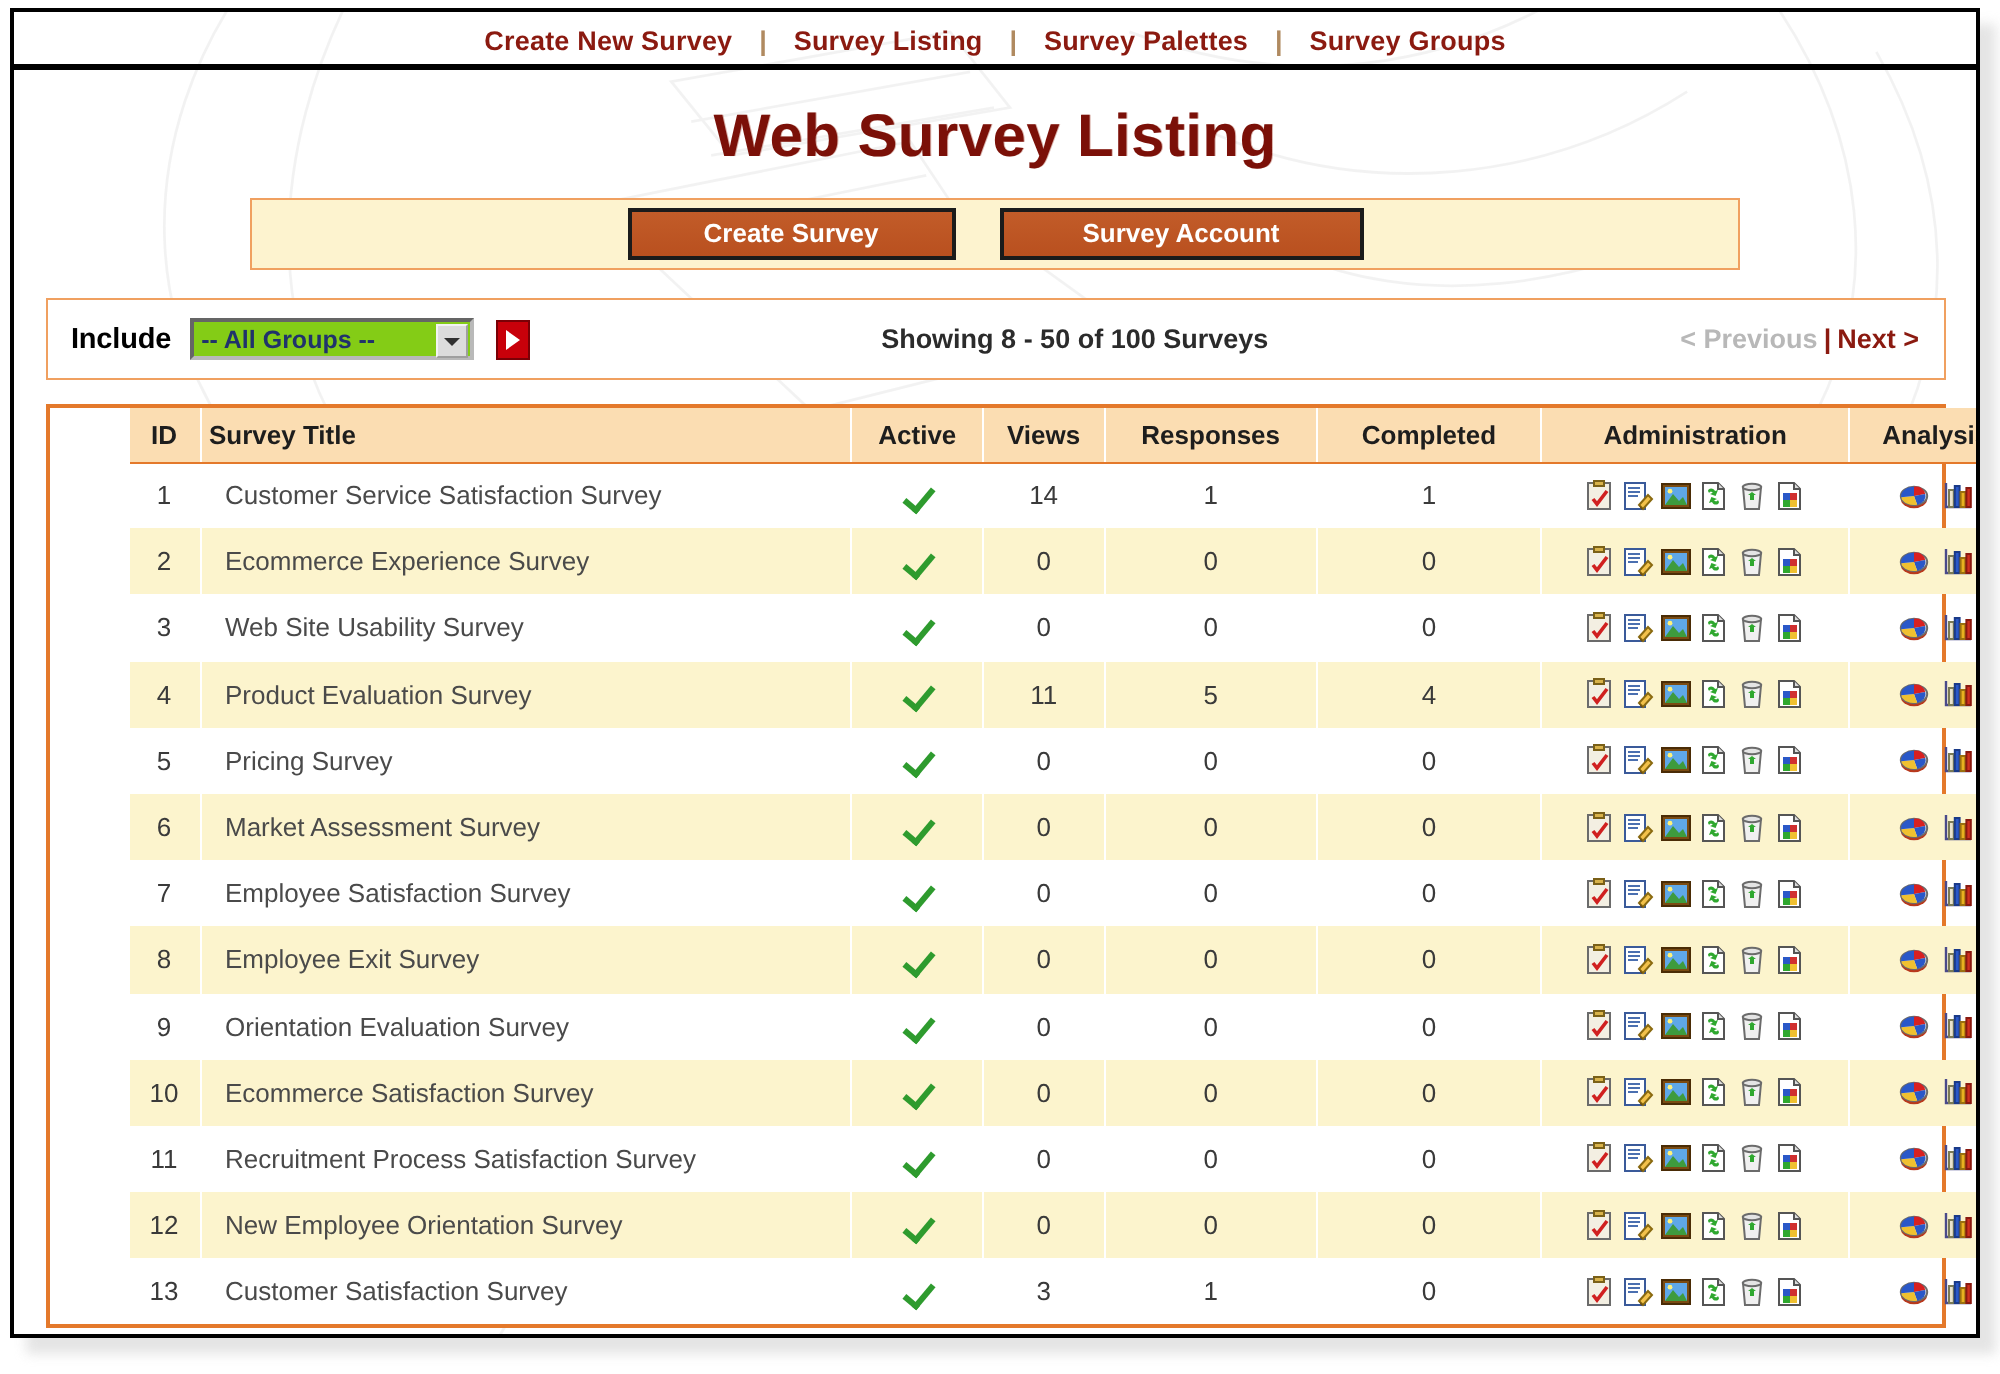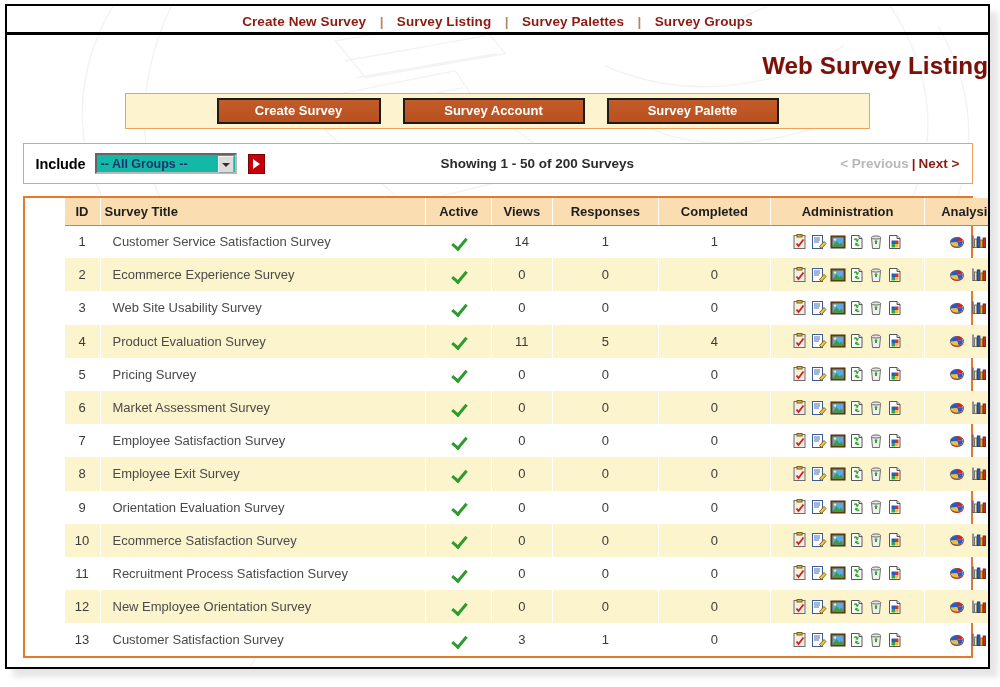--- a/index.html
+++ b/index.html
@@ -58,23 +58,23 @@
   }
   #topnav .navsep {
     color: #b08a60;
     font-weight: bold;
     font-size: 13.5px;
     padding: 0 9px;
   }
 
   
   #page-title {
-    text-align: right;
+    text-align: center;
     color: #7B1008;
-    font-size: 24px;
+    font-size: 30px;
     font-weight: bold;
     margin: 17px 0 0 0;
     letter-spacing: .2px;
     text-shadow: 0.5px 0 0 rgba(150,40,20,.35);
   }
 
   
   #action-bar {
     margin: 13px auto 0 auto;
     width: 745px;
@@ -119,21 +119,21 @@
     color: #000;
     font-size: 14.5px;
     font-weight: bold;
     margin-right: 5px;
     letter-spacing: -.1px;
   }
   .fake-select {
     position: relative;
     width: 142px; height: 21px;
     border: 2px inset #b9b9b9;
-    background: #14b8a6;
+    background: #84cc16;
     display: flex; align-items: center;
     font-size: 12.5px; font-weight: bold;
     color: #20326c;
     padding-left: 4px;
     cursor: pointer;
   }
   .fake-select .sel-arrow {
     position: absolute; right: 1px; top: 1px;
     width: 16px; height: 17px;
     background: #dcdcdc;
@@ -296,38 +296,37 @@
       <a href="#">Survey Palettes</a>
       <span class="navsep">|</span>
       <a href="#">Survey Groups</a>
     </div>
 
     <h1 id="page-title">Web Survey Listing</h1>
 
     <div id="action-bar">
       <div class="action-btn" id="btn-create">Create Survey</div>
       <div class="action-btn" id="btn-account">Survey Account</div>
-      <div class="action-btn" id="btn-palette">Survey Palette</div>
     </div>
 
     <div id="filter-bar">
       <div id="filter-left">
         <span id="include-label">Include</span>
         <div class="fake-select">
           <span>-- All Groups --</span>
           <span class="sel-arrow">
               <i></i>
             </span>
         </div>
         <div id="go-button">
           <i></i>
         </div>
       </div>
 
-      <div id="showing-text">Showing 1 - 50 of 200 Surveys</div>
+      <div id="showing-text">Showing 8 - 50 of 100 Surveys</div>
 
       <div id="pager">
         <span class="prev">&lt; Previous</span><span class="bar">|</span><a class="next" href="#">Next &gt;</a>
       </div>
     </div>
 
     <div id="table-wrap">
       <table id="survey-table">
         <thead>
           <tr>

